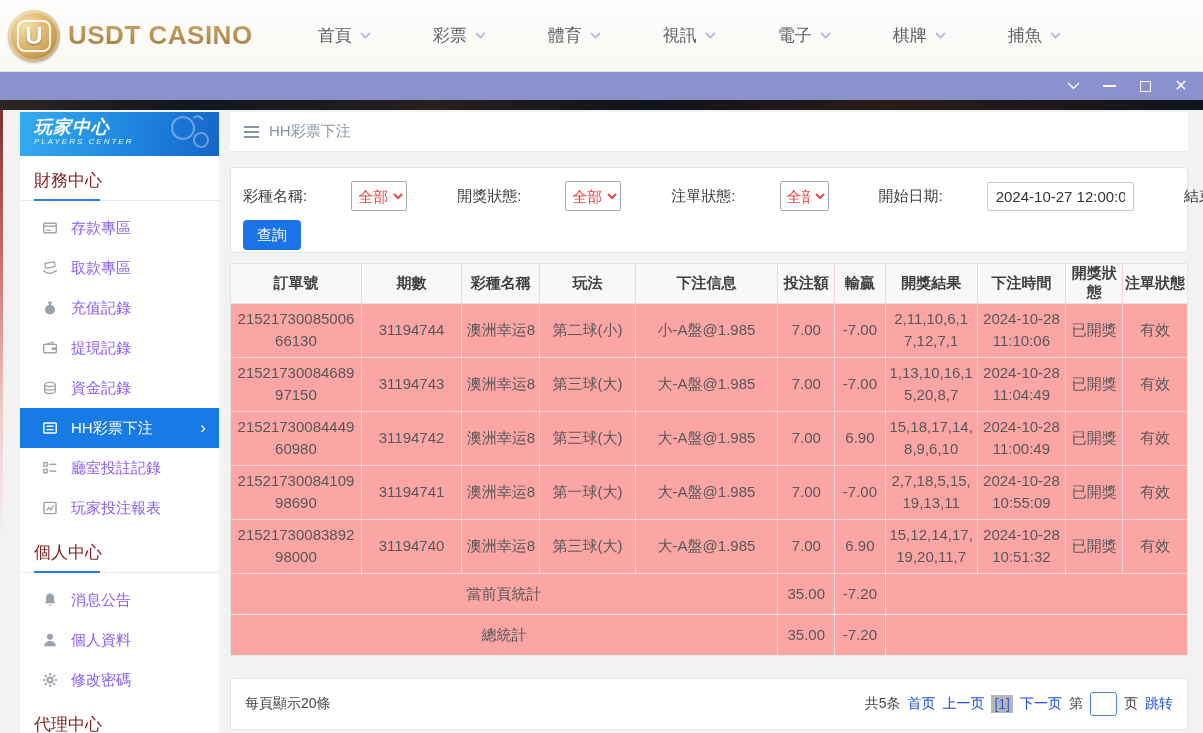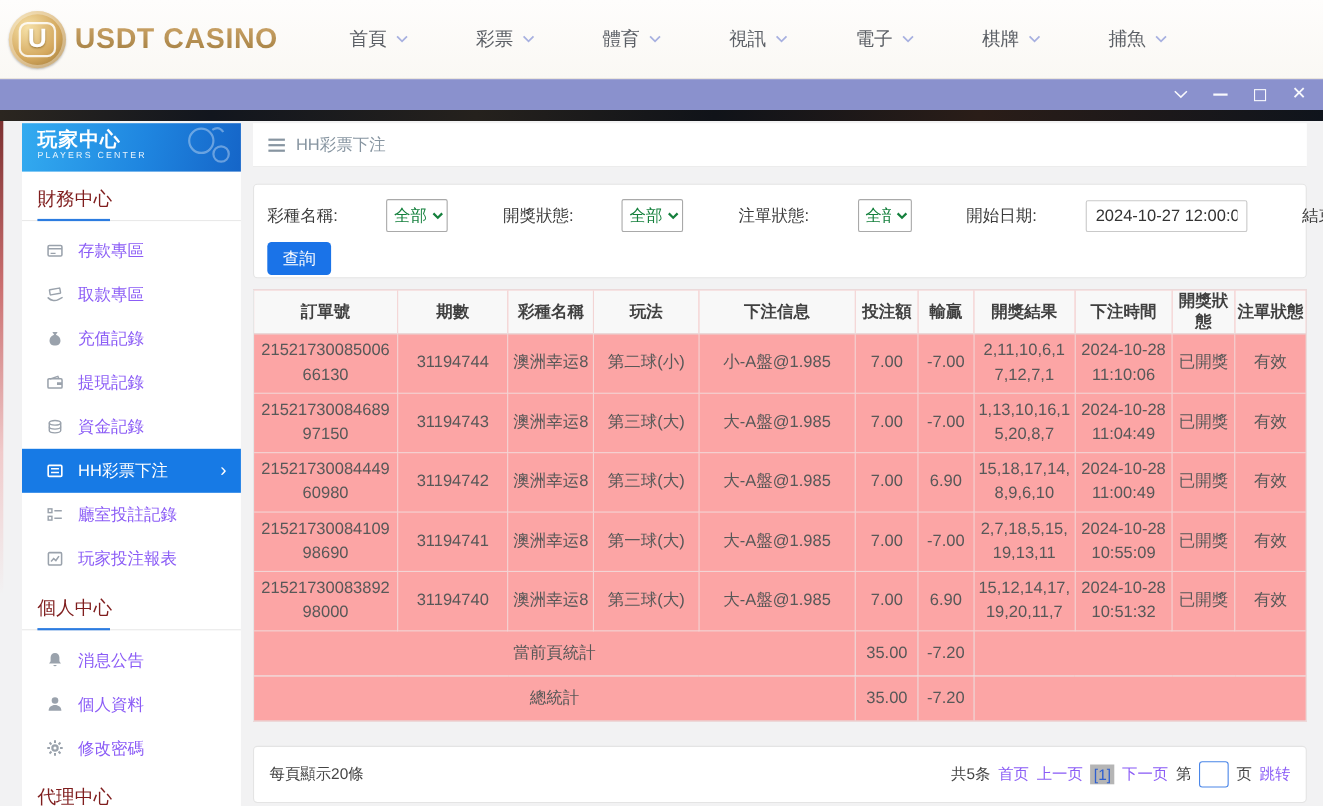--- a/index.html
+++ b/index.html
@@ -21,21 +21,21 @@
   .win-btn { color:#fff; display:flex; align-items:center; justify-content:center; width:16px; height:16px; cursor:pointer; opacity:.95; }
   .win-min i { display:block; width:13px; height:2px; background:#fff; }
   .win-max i { display:block; width:11px; height:11px; border:1.5px solid #fff; }
   .win-close { font-size:16px; line-height:16px; }
 
   .darkstrip { position:absolute; left:0; top:100px; width:1203px; height:10px; background:linear-gradient(90deg,#2b2620 0%,#12161e 16%,#25211d 36%,#101319 54%,#2a1d18 74%,#0f141c 100%); z-index:4; }
   .red-sliver { position:absolute; left:0; top:110px; width:3px; height:430px; background:linear-gradient(180deg,#7c3030,#cb6f6f 35%,#f0caca 70%,rgba(245,235,235,0)); z-index:3; }
 
   
   .sidebar { position:absolute; left:20px; top:112px; width:199px; height:621px; background:#fff; z-index:2; }
-  .side-header { height:44px; background:linear-gradient(100deg,#33abf0 0%,#1f86e0 55%,#1565c8 100%); color:#fff; padding:5px 14px 0 14px; position:relative; overflow:hidden; }
+  .side-header { height:44px; background:linear-gradient(100deg,#33abf0 0%,#1f86e0 55%,#1565c8 100%); color:#fff; padding:5px 14px 0 14px; position:relative; overflow:hidden;font-style:italic; }
   .side-header .t1 { font-size:18px; font-weight:bold; letter-spacing:1px; line-height:20px; }
   .side-header .t2 { font-size:8px; letter-spacing:2px; opacity:.9; }
   .side-header .doodle { position:absolute; right:6px; top:2px; opacity:.35; }
   .side-section-title { font-size:17px; color:#7f1d1d; padding:13px 0 8px 14px; border-bottom:1px solid #e9e9e9; position:relative; margin-bottom:7px; }
   .side-section-title::after { content:""; position:absolute; left:14px; bottom:-1px; width:66px; height:2px; background:#2c7ce0; }
   .side-item { height:40px; display:flex; align-items:center; padding-left:22px; cursor:pointer; position:relative; color:#8b5cf6; }
   .side-icon { width:16px; height:16px; color:#9aa2ac; flex:0 0 16px; }
   .side-icon svg { width:16px; height:16px; display:block; }
   .side-label { font-size:15px; margin-left:13px; }
   .side-item.active { background:#177ae5; color:#fff; }
@@ -46,40 +46,40 @@
   .main { position:absolute; left:230px; top:112px; width:958px; height:621px; z-index:2; }
   .crumb-bar { height:40px; background:#fff; border-bottom:1px solid #eaeaea; display:flex; align-items:center; padding-left:14px; gap:10px; }
   .hamburger { display:flex; flex-direction:column; gap:3px; cursor:pointer; }
   .hamburger i { display:block; width:15px; height:2px; background:#8795a1; }
   .crumb-title { font-size:15px; color:#8795a1; }
 
   .filter-box { position:absolute; left:0; top:55px; width:958px; height:86px; background:#fff; border:1px solid #e4e4e4; border-radius:4px; padding:13px 12px 0 12px; }
   .filter-row { display:flex; align-items:center; flex-wrap:nowrap;gap:40px; }
   .f-label { font-size:15px; color:#3d3d3d; margin:0 4px 0 10px; white-space:nowrap; }
   .f-label:first-child { margin-left:0; }
-  select.sel { height:30px; border:1px solid #a9a9a9; border-radius:2px; background:#fff; font-size:15px; color:#15803d; padding:0 2px; font-family:inherit; }
+  select.sel { height:30px; border:1px solid #a9a9a9; border-radius:2px; background:#fff; font-size:15px; color:#ef4444; padding:0 2px; font-family:inherit; }
   .w131 { width:131px; } .w73 { width:73px; } .w49 { width:49px; }
   .date-input { height:29px; border:1px solid #c9c9c9; border-radius:2px; font-size:15px; color:#333; padding:0 8px; width:147px; font-family:inherit; }
   .search-btn { margin-top:9px; width:58px; height:30px; background:#1a73e8; border:none; border-radius:4px; color:#fff; font-size:15px; cursor:pointer; font-family:inherit; }
 
   .table-box { position:absolute; left:0; top:151px; width:958px; background:#fca5a5; border:1px solid #e6e6e6; }
   table.bets { width:100%; border-collapse:collapse; table-layout:fixed; }
   table.bets th { height:39px; background:#f8f8f8; font-size:15px; font-weight:bold; color:#404040; border-right:1px solid #f3d4d4; border-bottom:1px solid #e3e3e3; padding:0; text-align:center; }
   table.bets td { font-size:15px; color:#585858; text-align:center; border-right:1px solid #f3d4d4; border-bottom:1px solid #f3d4d4; padding:3px 3px; line-height:1.45; }
   table.bets tbody td { height:54px; }
   table.bets th:last-child, table.bets td:last-child { border-right:none; }
   td.c-order, td.c-result { word-break:break-all; }
   table.bets tfoot td { height:41px; border-right:1px solid #ecdcdc; border-bottom:1px solid #ececec; color:#585858; }
   table.bets tfoot td.sum-empty { border-right:none; }
   table.bets tfoot tr:last-child td { border-bottom:none; }
 
   .page-bar { position:absolute; left:0; top:566px; width:958px; height:52px; background:#fff; border:1px solid #e4e4e4; border-radius:4px; display:flex; align-items:center; justify-content:space-between; padding:0 14px; }
   .page-size { font-size:14px; color:#444; }
   .pager { display:flex; align-items:center; gap:7px; font-size:14px; color:#444; }
-  .pg-link { color:#8b5cf6; cursor:pointer; text-decoration:none; }
+  .pg-link { color:#1d4ed8; cursor:pointer; text-decoration:none; }
   .pg-current { background:#b5b5b5; color:#2e5fd0; padding:1px 3px; cursor:pointer; }
   .pg-input { width:27px; height:24px; border:1px solid #4a86e8; border-radius:3px; font-size:14px; text-align:center; font-family:inherit; }
 </style>
 </head>
 <body>
 
 <div class="stage">
 
   <div class="topnav">
     <div class="brand">

